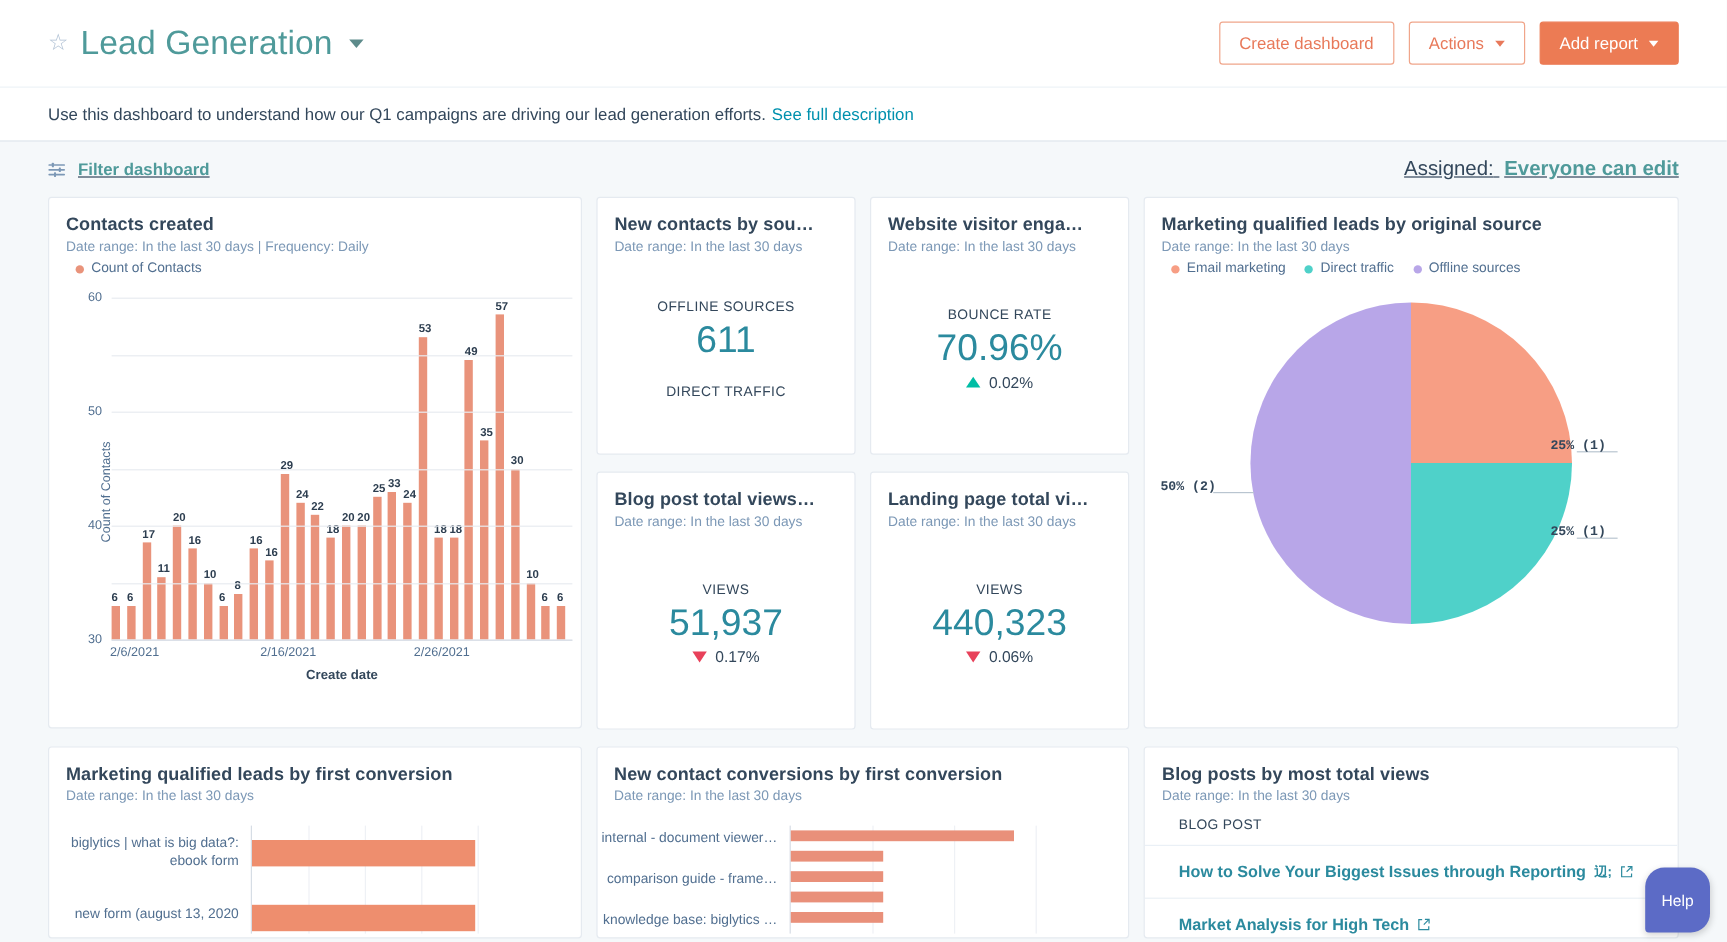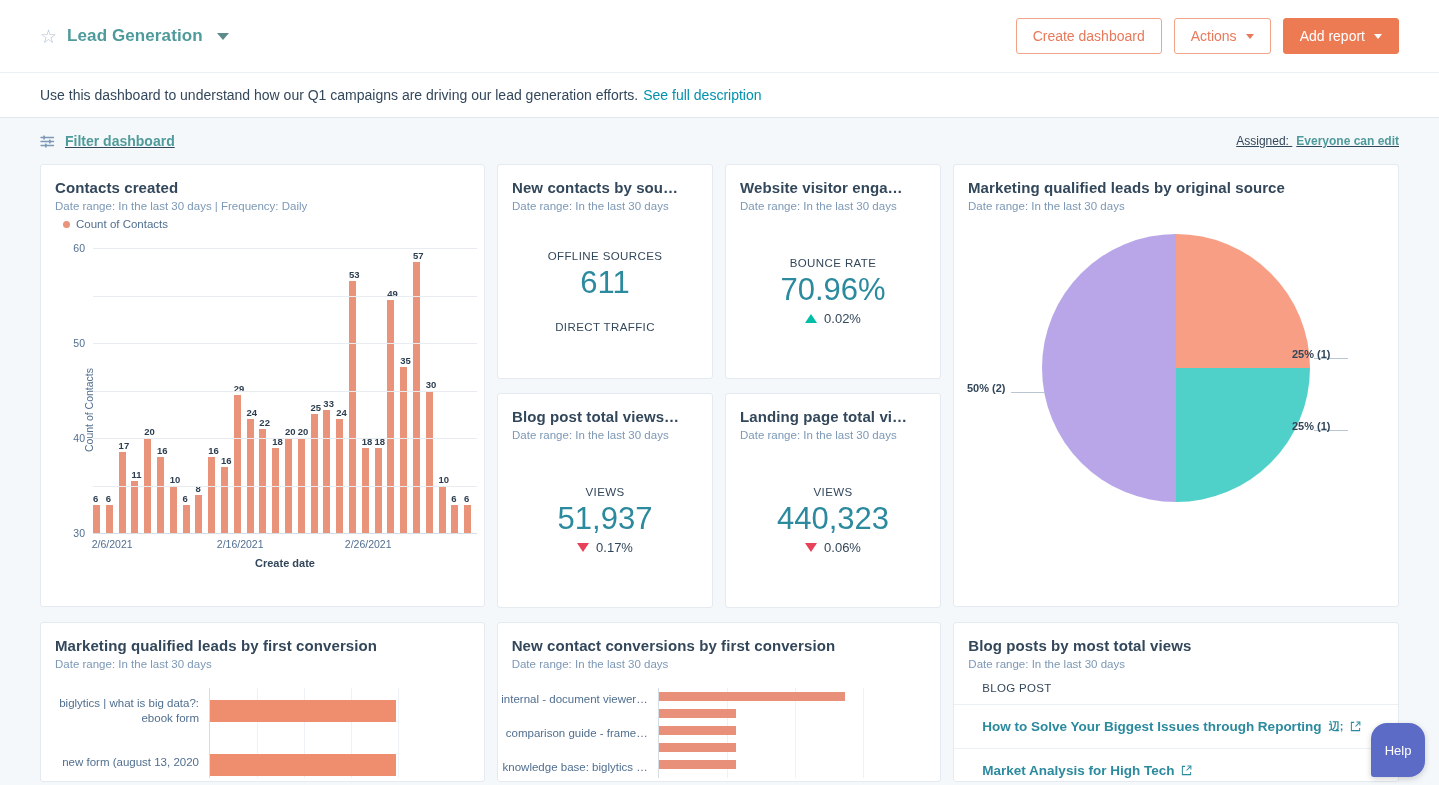--- a/index.html
+++ b/index.html
@@ -14,21 +14,21 @@
   
   .topbar {
     height: 72px; background: #ffffff;
     display: flex; align-items: center;
     padding: 0 40px 0 40px;
     position: relative;
   }
   .title-wrap { display: flex; align-items: center; gap: 10px; }
   .star-icon { color: #b0c1d4; font-size: 19px; line-height: 1; }
   .dash-title {
-    font-size: 17px; color: #4f9a9a; font-weight: 700; letter-spacing: .1px;
+    font-size: 28px; color: #4f9a9a; font-weight: 400; letter-spacing: .1px;
   }
   .caret-down {
     width: 0; height: 0; border-left: 6px solid transparent;
     border-right: 6px solid transparent; border-top: 7px solid #5d8b8b;
     margin-left: 4px;
   }
   .topbar-actions { margin-left: auto; display: flex; align-items: center; gap: 12px; }
   .btn {
     height: 36px; border-radius: 3px; font-size: 14px;
     display: inline-flex; align-items: center; gap: 6px;
@@ -56,21 +56,21 @@
   
   .filterbar {
     height: 47px; display: flex; align-items: center;
     padding: 0 40px; font-size: 14px;
     border-top: 1px solid #e0e6ed;
     text-decoration: underline;
   }
   .filter-left { display: flex; align-items: center; gap: 10px; cursor: pointer; }
   .filter-icon { display: block; }
   .filter-label { color: #4f9a9a; font-weight: 600; font-size: 14px; }
-  .filter-right { margin-left: auto; font-size: 12px; color: #33475b; }
+  .filter-right { margin-left: auto; font-size: 17px; color: #33475b; }
   .filter-right .assigned-link { color: #4f9a9a; font-weight: 600; cursor: pointer; margin-left: 4px; }
 
   
   .board { padding: 0 40px; }
   .row { display: flex; gap: 12px; margin-bottom: 14px; }
 
   .card {
     background: #fff; border: 1px solid #e5eaf0; border-radius: 3px;
     position: relative; overflow: hidden;
   }
@@ -157,21 +157,21 @@
   .kpi-delta { font-size: 13px; color: #33475b; display: flex; align-items: center; gap: 7px; margin-top: 2px; }
   .tri-up { width: 0; height: 0; border-left: 6px solid transparent; border-right: 6px solid transparent; border-bottom: 9px solid #00bda5; }
   .tri-down { width: 0; height: 0; border-left: 6px solid transparent; border-right: 6px solid transparent; border-top: 9px solid #e8415a; }
   .kpi-sub-label {
     font-size: 11.5px; letter-spacing: .4px; color: #33475b;
     text-transform: uppercase; text-align: center; margin-top: 18px;
   }
 
   
   .card-pie { width: 448px; height: 443px; }
-  .pie-wrap { position: relative; width: 448px; height: 355px; }
+  .pie-wrap { position: relative; width: 448px; height: 355px; font-family: Liberation Mono, monospace; }
   .pie {
     position: absolute; left: 88px; top: 22px;
     width: 268px; height: 268px; border-radius: 50%;
   }
   .pie-label {
     position: absolute; font-size: 11px; font-weight: 700; color: #33475b;
     white-space: nowrap;
   }
   .leader { position: absolute; background: #b9c5d0; height: 1px; }
 
@@ -478,20 +478,34 @@
             <span class="tri-down"></span>
             <span>0.06%</span>
           </div>
         </div>
       </div>
     </div>
 
     <div class="card card-pie">
       <div class="card-title">Marketing qualified leads by original source</div>
       <div class="card-sub">Date range: In the last 30 days</div>
+      <div class="legend" id="pie-legend">
+          <span class="legend-item">
+            <i class="dot" style="background: rgb(247, 158, 132);"></i>
+            <span>Email marketing</span>
+          </span>
+          <span class="legend-item">
+            <i class="dot" style="background: rgb(79, 209, 201);"></i>
+            <span>Direct traffic</span>
+          </span>
+          <span class="legend-item">
+            <i class="dot" style="background: rgb(184, 166, 232);"></i>
+            <span>Offline sources</span>
+          </span>
+        </div>
       <div class="pie-wrap">
         <div class="pie" id="pie-el" style="background: conic-gradient(rgb(247, 158, 132) 0deg, rgb(247, 158, 132) 90deg, rgb(79, 209, 201) 90deg, rgb(79, 209, 201) 180deg, rgb(184, 166, 232) 180deg, rgb(184, 166, 232) 360deg);"></div>
         <div class="leader" style="left:360px; top:146px; width:34px;"></div>
         <div class="pie-label" style="left:338px; top:136px;">25% (1)</div>
         <div class="leader" style="left:360px; top:218px; width:34px;"></div>
         <div class="pie-label" style="left:338px; top:208px;">25% (1)</div>
         <div class="leader" style="left:57px; top:180px; width:34px;"></div>
         <div class="pie-label" style="left:13px; top:170px;">50% (2)</div>
       </div>
     </div>

